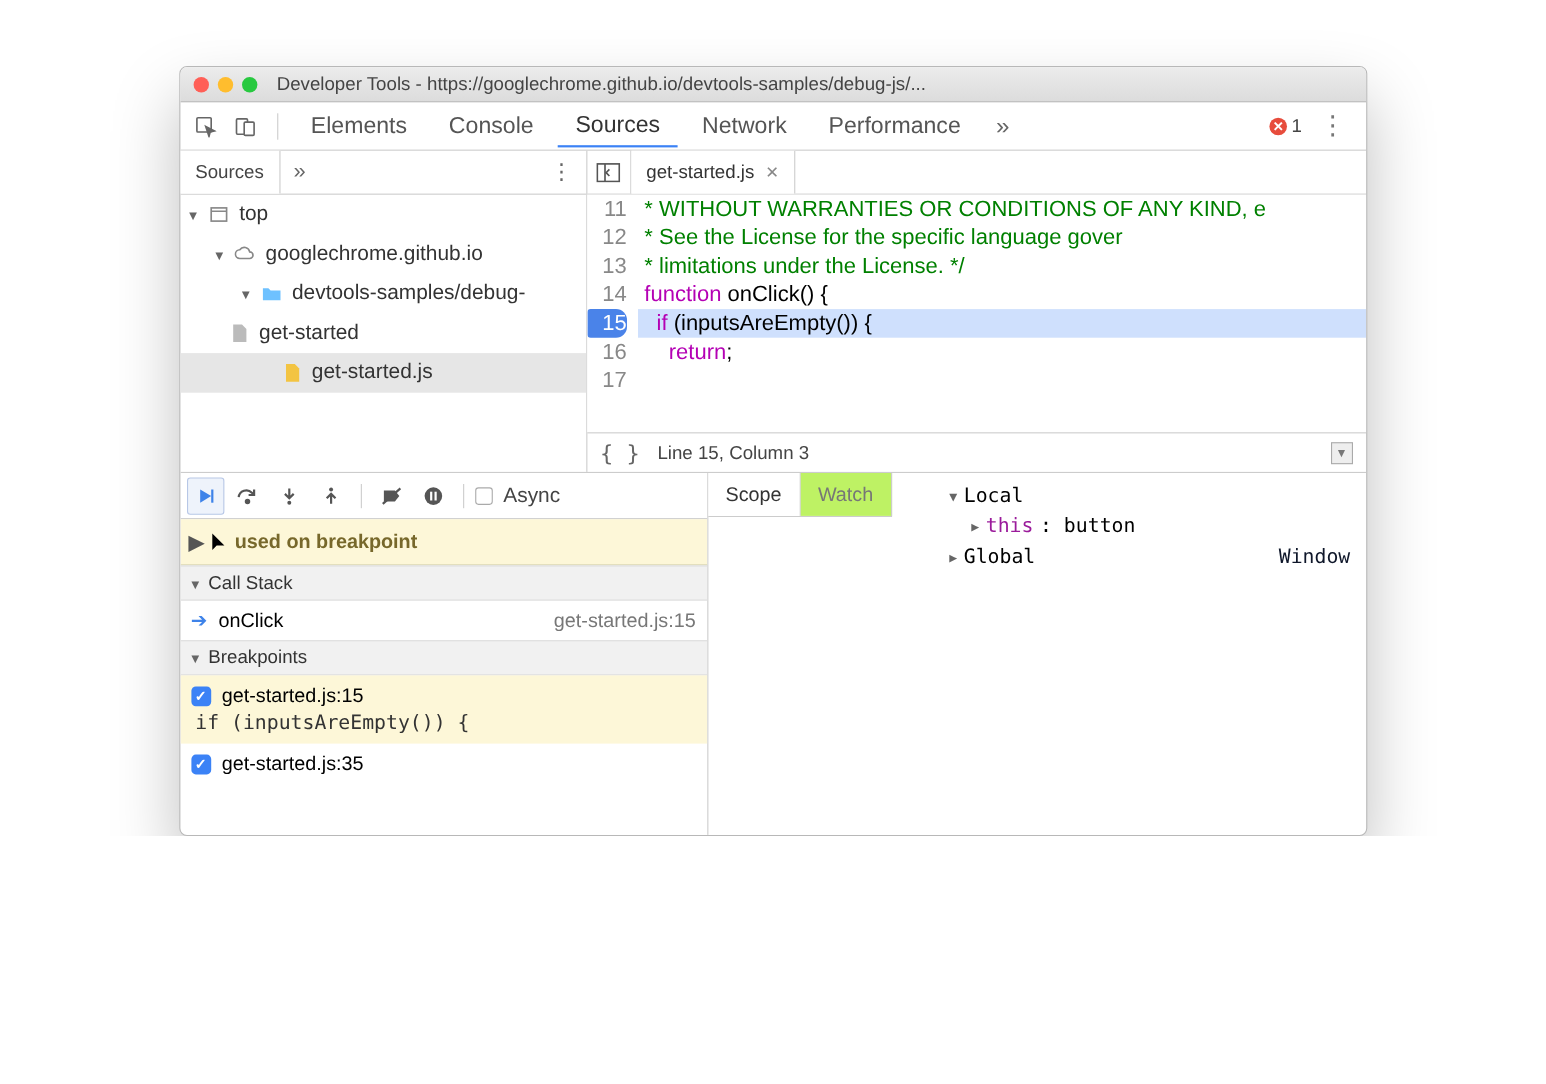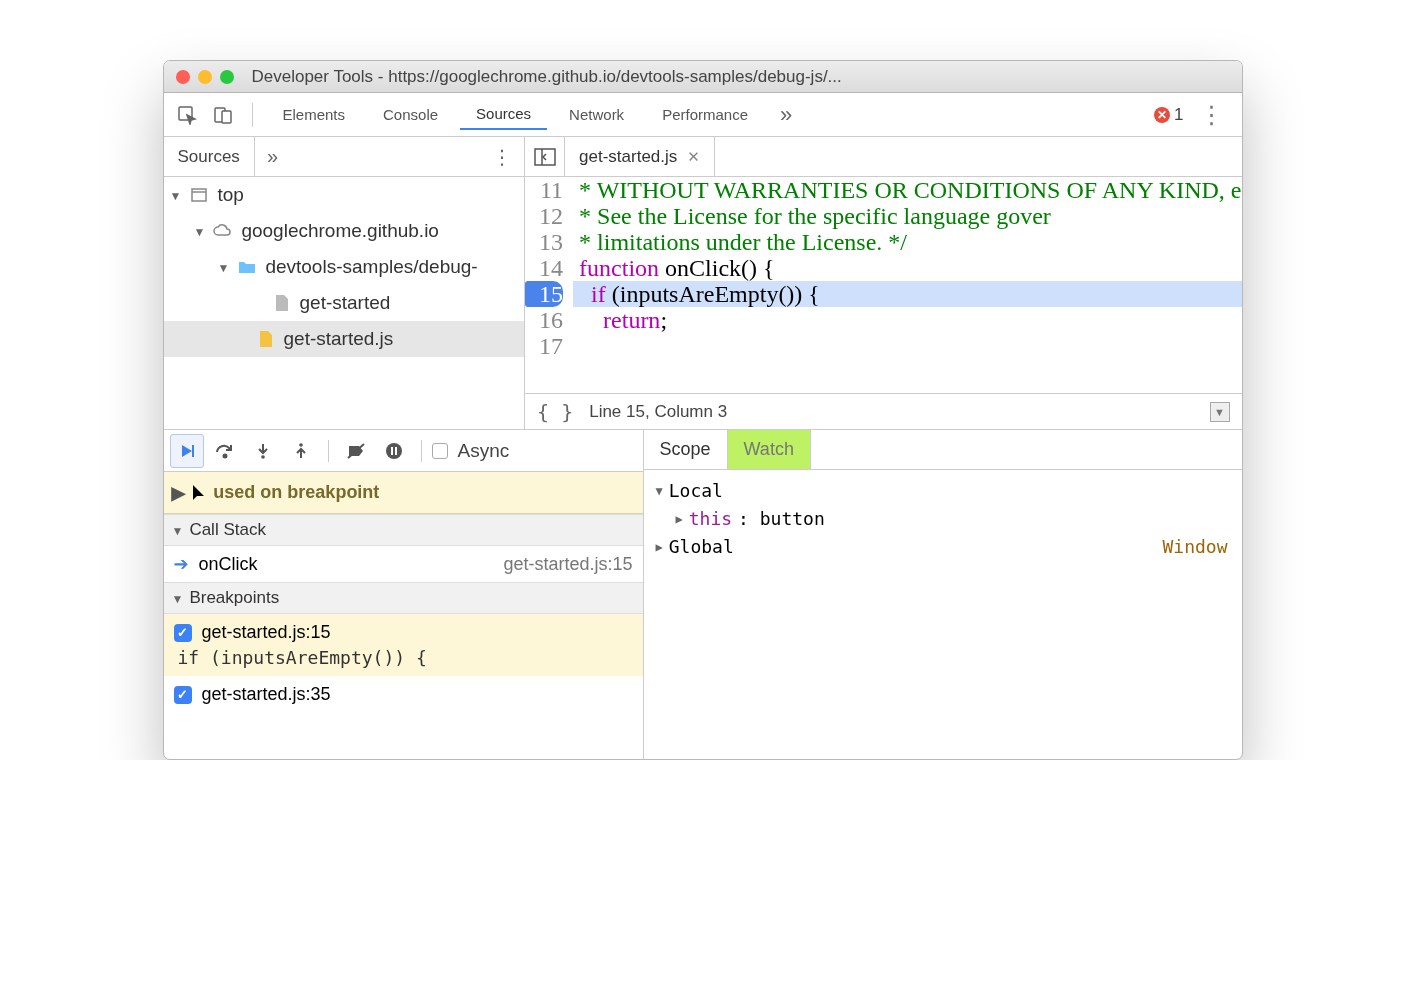--- a/index.html
+++ b/index.html
@@ -32,21 +32,21 @@
     gap:8px;
   }
   .tl-btn { width:14px; height:14px; border-radius:50%; }
   .red{background:#ff5f57;} .yellow{background:#ffbd2e;} .green{background:#28c940;}
   .title { margin-left:10px; font-size:17px; color:#444; white-space:nowrap; overflow:hidden; text-overflow:ellipsis; flex:1;}
   .tabbar {
     height:44px; border-bottom:1px solid #ccc; display:flex; align-items:center; padding:0 8px; gap:6px;
   }
   .iconbtn { width:30px; height:30px; display:flex; align-items:center; justify-content:center; color:#666; font-size:18px; cursor:pointer;}
   .vsep{width:1px;height:24px;background:#ccc;margin:0 8px;}
-  .tab { padding:6px 16px; font-size:15px; color:#555; cursor:pointer;}
+  .tab { padding:6px 16px; font-size:21px; color:#555; cursor:pointer;}
   .tab.active { color:#333; border-bottom:2px solid #3b82f6;}
   .chevbtn{font-size:22px;color:#666;padding:0 10px;cursor:pointer;}
   .errorbadge{display:flex;align-items:center;gap:4px;font-size:17px;color:#444;}
   .errdot{width:16px;height:16px;border-radius:50%;background:#e74c3c;color:#fff;font-size:12px;display:flex;align-items:center;justify-content:center;font-weight:bold;}
   .kebab{font-size:24px;color:#777;padding:0 10px;cursor:pointer;}
   .body{flex:1;display:flex;min-height:0;}
   .left{width:370px;border-right:1px solid #ccc;display:flex;flex-direction:column;min-height:0;}
   .right{flex:1;display:flex;flex-direction:column;min-height:0;}
   .subtabs{height:40px;border-bottom:1px solid #ccc;display:flex;align-items:stretch;}
   .subtab{padding:8px 14px;font-size:17px;color:#444;background:#fff;border-right:1px solid #ccc;display:flex;align-items:center;}
@@ -54,35 +54,35 @@
   .subtabs .spacer{flex:1;}
   .tree{flex:1;overflow:auto;font-size:19px;color:#333;}
   .trow{display:flex;align-items:center;height:36px;gap:8px;cursor:pointer;}
   .trow.sel{background:#e6e6e6;}
   .tri{font-size:12px;color:#666;transform:translateY(1px);}
   .ficon{width:20px;height:20px;display:inline-flex;align-items:center;justify-content:center;}
   .filetabs{height:40px;border-bottom:1px solid #ccc;display:flex;align-items:stretch;}
   .navicon{width:40px;display:flex;align-items:center;justify-content:center;border-right:1px solid #ccc;color:#555;}
   .filetab{padding:8px 14px;font-size:17px;color:#333;background:#fff;border-right:1px solid #ccc;display:flex;align-items:center;gap:10px;}
   .closex{color:#888;font-size:15px;}
-  .code{flex:1;overflow:hidden;font-family:Liberation Serif, serif;font-size:24px;line-height:26px;display:flex;background:#fff;}
+  .code{flex:1;overflow:hidden;font-family:Liberation Sans, sans-serif;font-size:20px;line-height:26px;display:flex;background:#fff;}
   .gutter{background:#fff;color:#888;text-align:right;padding-right:10px;user-select:none;}
   .gline{height:26px;padding-left:14px;}
   .gline.hit{background:#4a83e9;color:#fff;border-radius:3px 10px 10px 3px;}
   .src{flex:1;overflow:hidden;white-space:nowrap;}
   .sline{height:26px;padding-left:6px;}
   .sline.hit{background:#cfe0fd;}
   .kw{color:#b400b4;} .com{color:#008000;} .str{color:#c00;}
   .statusbar{height:36px;border-top:1px solid #ccc;display:flex;align-items:center;padding:0 12px;font-size:17px;color:#444;gap:16px;}
   .pretty{font-family:Menlo,monospace;font-size:20px;color:#666;}
   .statusbar .sp{flex:1;}
   .dropicon{width:20px;height:20px;border:1px solid #aaa;display:flex;align-items:center;justify-content:center;font-size:11px;color:#777;background:#eee;}
   .bottom{display:flex;border-top:1px solid #ccc;height:330px;}
   .bl{width:480px;border-right:1px solid #ccc;display:flex;flex-direction:column;overflow:auto;font-size:18px;}
-  .br{flex:1;display:flex;flex-direction:column;}
+  .br{flex:1;display:flex;flex-direction:row;gap:40px;}
   .dbgtb{height:42px;border-bottom:1px solid #ccc;display:flex;align-items:center;padding:0 6px;gap:4px;}
   .dbtn{width:34px;height:34px;display:flex;align-items:center;justify-content:center;color:#555;cursor:pointer;font-size:19px;}
   .dbtn.blue{color:#3e83e9;}
   .dbtn.boxed{border:1px solid #b7c7e6;border-radius:3px;background:#eef3fb;}
   .vsep2{width:1px;height:22px;background:#ccc;margin:0 6px;}
   .chkbox{width:16px;height:16px;border:1px solid #aaa;border-radius:3px;background:#fff;}
   .async{font-size:19px;color:#444;margin-left:6px;}
   .paused{height:42px;background:#fdf7d8;border-bottom:1px solid #d8d4b4;display:flex;align-items:center;padding-left:8px;color:#77682b;font-weight:600;gap:6px;}
   .secthead{height:32px;background:#f1f1f1;border-top:1px solid #ddd;border-bottom:1px solid #ddd;display:flex;align-items:center;padding-left:8px;color:#333;font-size:17px;gap:6px;}
   .stackrow{height:36px;display:flex;align-items:center;padding:0 10px;gap:10px;}
@@ -93,21 +93,21 @@
   .bptop{display:flex;align-items:center;gap:10px;}
   .bpchk{width:18px;height:18px;border-radius:4px;background:#3b82f6;color:#fff;display:flex;align-items:center;justify-content:center;font-size:13px;font-weight:bold;}
   .bpcode{font-family:Menlo,monospace;color:#333;padding-left:4px;}
   .watchtabs{height:40px;border-bottom:1px solid #ccc;display:flex;align-items:stretch;}
   .wtab{padding:8px 16px;font-size:18px;color:#333;border-right:1px solid #ccc;display:flex;align-items:center;}
   .wtab.active{background:#fff;}
   .wtab.inactive{background:#bef264;color:#777;}
   .scope{flex:1;font-family:Menlo,monospace;font-size:18px;padding:6px 0;}
   .srow{height:28px;display:flex;align-items:center;padding-left:12px;gap:6px;}
   .purple{color:#9b1b9b;}
-  .srow .rt{margin-left:auto;padding-right:14px;color:#a16207;}
+  .srow .rt{margin-left:auto;padding-right:14px;color:#0f172a;}
 </style>
 </head>
 <body>
 
 <div class="window">
 
   <div class="titlebar">
     <div class="tl-btn red"></div>
     <div class="tl-btn yellow"></div>
     <div class="tl-btn green"></div>
@@ -173,21 +173,21 @@
         </div>
         <div class="trow" style="padding-left:54px">
           <span class="tri">▼</span>
           <span class="ficon">
               <svg width="18" height="16" viewBox="0 0 18 16">
                 <path fill="#6ec1ff" d="M1 3h5l2 2h9v9H1z"></path>
               </svg>
             </span>
           <span>devtools-samples/debug-</span>
         </div>
-        <div class="trow" style="padding-left:108px">
+        <div class="trow" style="padding-left:44px">
           <span class="ficon">
               <svg width="16" height="18" viewBox="0 0 16 18">
                 <path fill="#bbb" d="M2 1h8l4 4v12H2z"></path>
               </svg>
             </span>
           <span>get-started</span>
         </div>
         <div class="trow sel" style="padding-left:92px">
           <span class="ficon">
               <svg width="16" height="18" viewBox="0 0 16 18">

